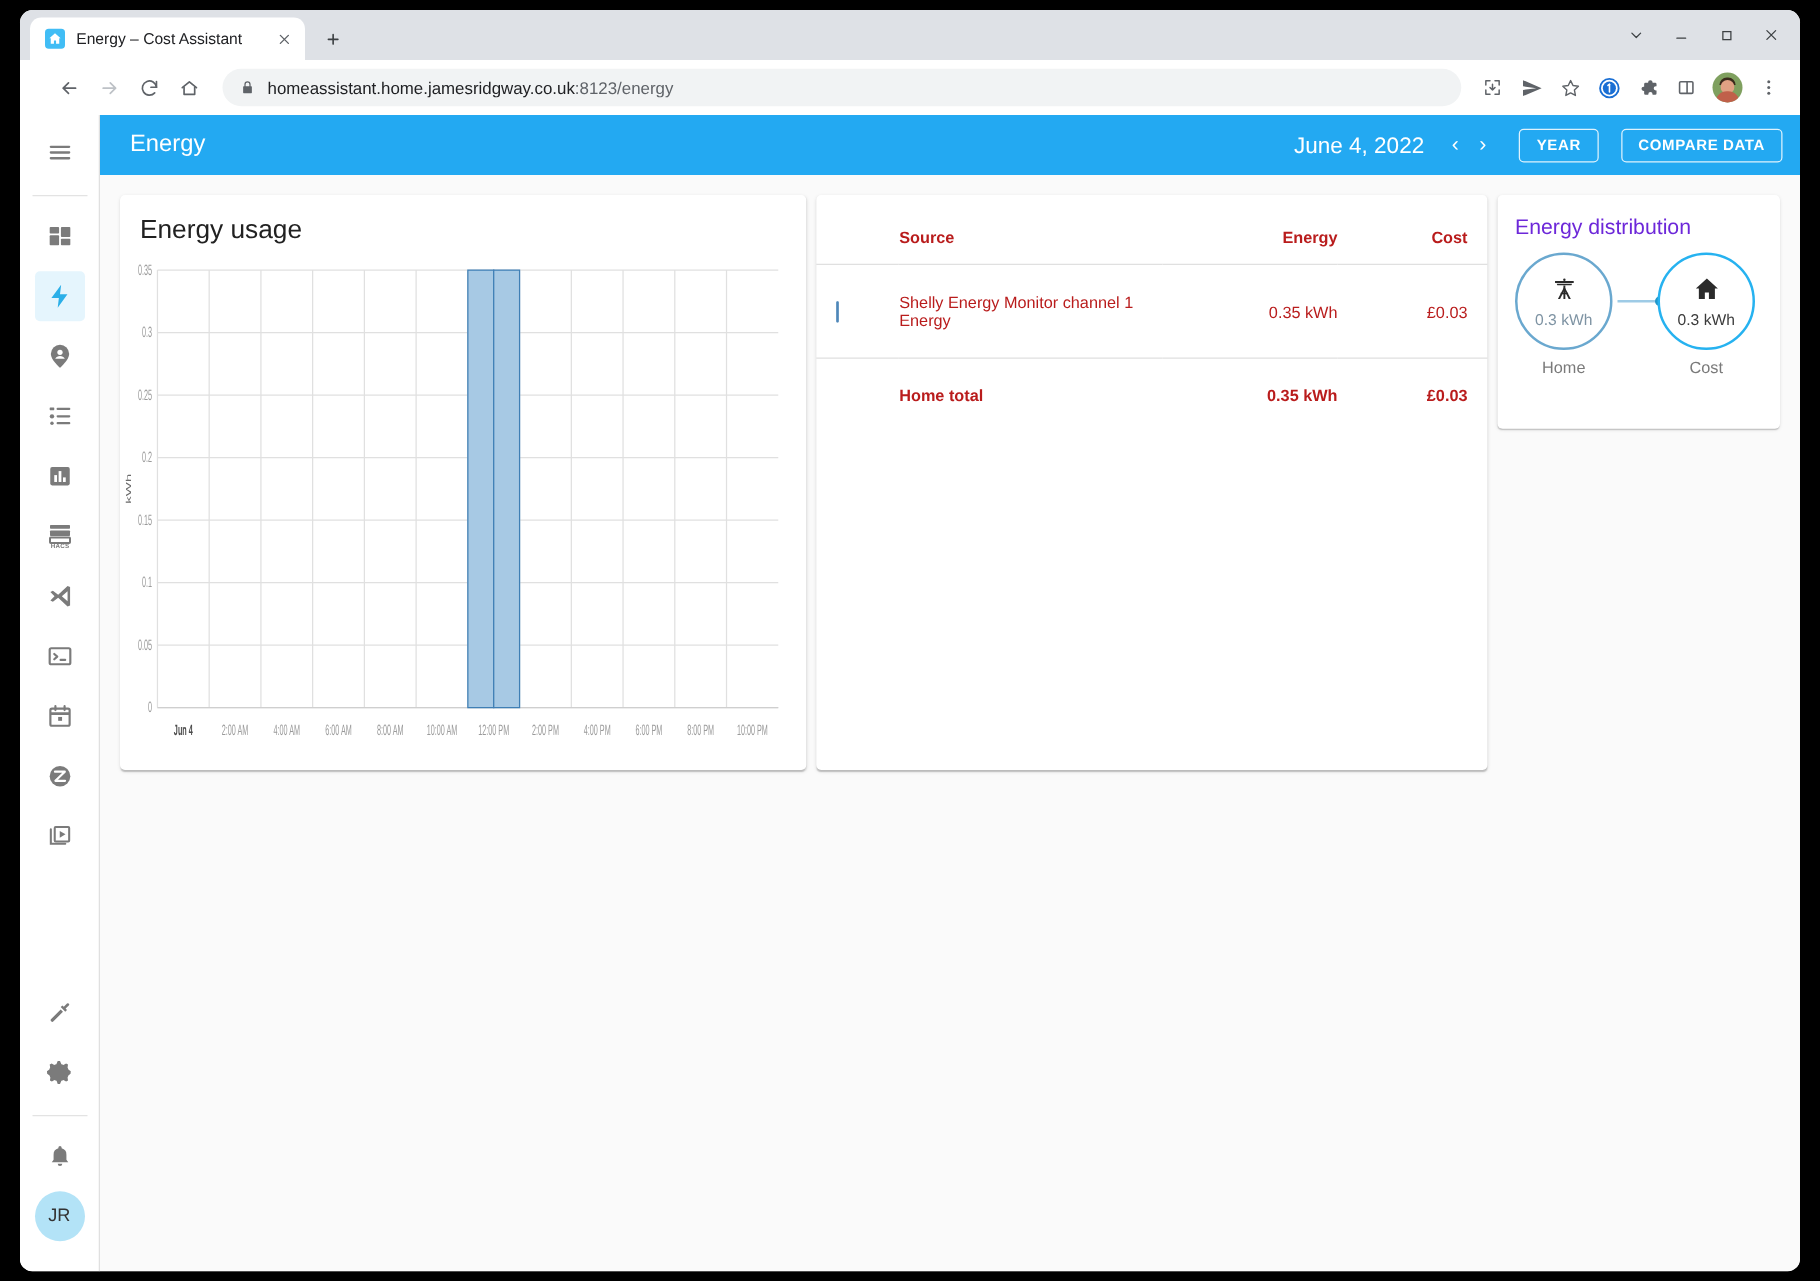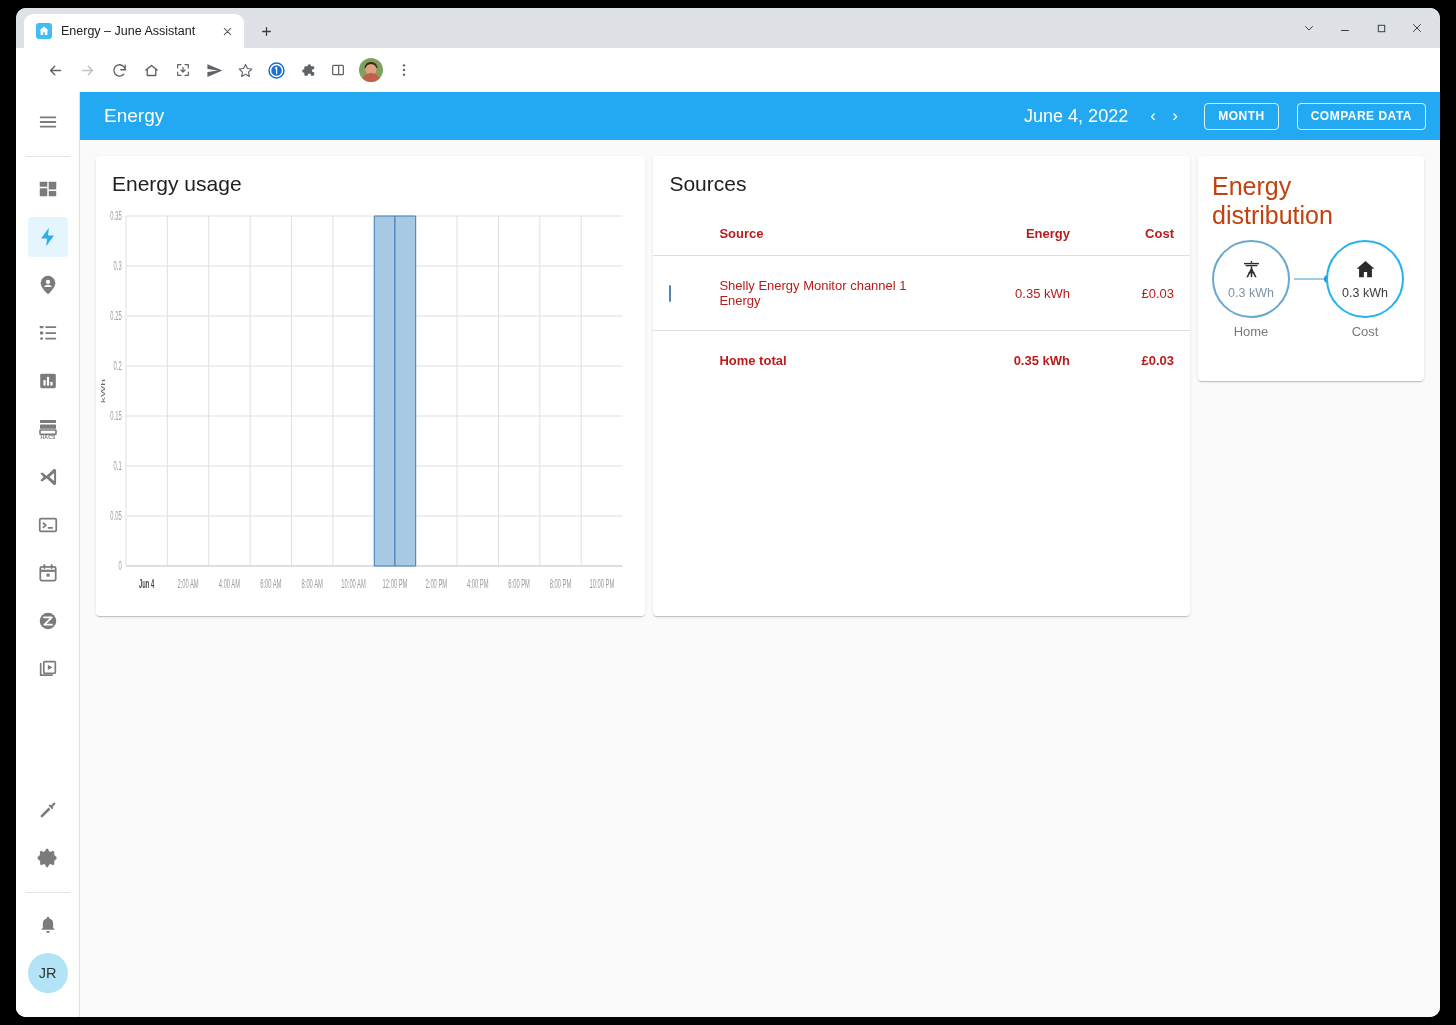--- a/index.html
+++ b/index.html
@@ -254,21 +254,21 @@
   }
 
   
   #chart-card { padding-bottom: 8px; }
   #chart-wrap { position: relative; height: 400px; margin: 8px 16px 0 0; }
   #chart-svg { display: block; width: 100%; height: 100%; }
 
   
   #dist-card { padding: 12px 0 16px; }
   #dist-title {
-    font-size: 25px; color: #c2410c;
+    font-size: 17px; color: #6d28d9;
     padding: 4px 14px 10px;
   }
   #dist-graph { position: relative; height: 125px; }
   .node {
     position: absolute;
     width: 78px; height: 78px;
     border-radius: 50%;
     background: #fff;
     display: flex; flex-direction: column;
     align-items: center; justify-content: center;
@@ -330,21 +330,21 @@
 
 <div id="window">
 
   <div id="tabstrip">
     <div class="tab">
       <span class="tab-favicon">
         <svg width="12" height="12" viewBox="0 0 24 24" fill="#fff">
           <path d="M12 3 3 11h2.2v9h5.1v-5.3h3.4V20h5.1v-9H21z"></path>
         </svg>
       </span>
-      <span class="tab-title">Energy – June Assistant</span>
+      <span class="tab-title">Energy – Cost Assistant</span>
       <span class="tab-close">
         <svg width="11" height="11" viewBox="0 0 24 24" stroke="currentColor" stroke-width="2.4" fill="none" stroke-linecap="round">
           <path d="M5 5 19 19M19 5 5 19"></path>
         </svg>
       </span>
     </div>
     <div class="newtab">
       <svg width="13" height="13" viewBox="0 0 24 24" stroke="currentColor" stroke-width="2.4" fill="none" stroke-linecap="round">
         <path d="M12 5v14M5 12h14"></path>
       </svg>
@@ -391,20 +391,28 @@
           <path d="M20 4.5V11h-6.2"></path>
       </svg>
     </div>
     <div class="navbtn">
       <svg width="17" height="17" viewBox="0 0 24 24" stroke="currentColor" stroke-width="1.9" fill="none" stroke-linecap="round" stroke-linejoin="round">
           <path d="M4 11.5 12 5l8 6.5"></path>
           <path d="M6 11v8h12v-8"></path>
         </svg>
     </div>
 
+    <div id="omnibox">
+      <span id="lock">
+        <svg width="12" height="12" viewBox="0 0 24 24" fill="currentColor">
+          <path d="M12 2a5 5 0 0 0-5 5v3H6a1 1 0 0 0-1 1v9a1 1 0 0 0 1 1h12a1 1 0 0 0 1-1v-9a1 1 0 0 0-1-1h-1V7a5 5 0 0 0-5-5zm0 2a3 3 0 0 1 3 3v3H9V7a3 3 0 0 1 3-3z"></path>
+        </svg>
+      </span>
+      <span id="url"><span>homeassistant.home.jamesridgway.co.uk</span><span class="dim">:8123/energy</span></span>
+    </div>
 
     <div id="actions">
       <div class="actbtn">
         <svg width="16" height="16" viewBox="0 0 24 24" stroke="currentColor" stroke-width="1.8" fill="none" stroke-linecap="round" stroke-linejoin="round">
           <path d="M4 4h5M4 4v5M20 4h-5M20 4v5M4 20h5M4 20v-5M20 20h-5M20 20v-5"></path>
           <path d="M12 8v7M9 12l3 3 3-3"></path>
         </svg>
       </div>
       <div class="actbtn">
         <svg width="17" height="17" viewBox="0 0 24 24" fill="currentColor">
@@ -584,21 +592,21 @@
     <div id="main">
 
       <div id="ha-header">
         <div id="ha-title">Energy</div>
         <div id="header-right">
           <span id="date-label">June 4, 2022</span>
           <span class="arrow-btn">‹</span>
           <span class="arrow-btn">›</span>
 
           <span class="pill-group">
-            <span class="pill solo">MONTH</span>
+            <span class="pill solo">YEAR</span>
           </span>
 
 
           <span class="pill-group">
             <span class="pill solo">COMPARE DATA</span>
           </span>
         </div>
       </div>
 
       <div id="content">
@@ -651,21 +659,20 @@
                   <text x="1047.1666666666667" y="380" text-anchor="middle" fill="#9a9a9a" font-size="12" font-weight="normal" font-family="Liberation Sans, sans-serif">10:00 PM</text>
                   <line x1="62" y1="358" x2="1090" y2="358" stroke="#cfcfcf" stroke-width="1" vector-effect="non-scaling-stroke"></line>
                   <text x="0" y="0" fill="#6b6b6b" font-size="12" text-anchor="middle" font-family="Liberation Sans, sans-serif" transform="translate(18,183) rotate(-90)">kWh</text>
                   <rect x="576" y="8" width="42.833333333333336" height="350" fill="#a7c9e4" stroke="#3f7fb5" stroke-width="1" vector-effect="non-scaling-stroke"></rect>
                   <rect x="618.8333333333334" y="8" width="42.833333333333336" height="350" fill="#a7c9e4" stroke="#3f7fb5" stroke-width="1" vector-effect="non-scaling-stroke"></rect>
                 </svg>
             </div>
           </div>
 
           <div class="card" id="sources-card">
-            <div class="card-title">Sources</div>
             <table>
               <thead>
                 <tr>
                   <th class="col-swatch"></th>
                   <th class="col-source">Source</th>
                   <th class="col-energy">Energy</th>
                   <th class="col-cost">Cost</th>
                 </tr>
               </thead>
               <tbody>

